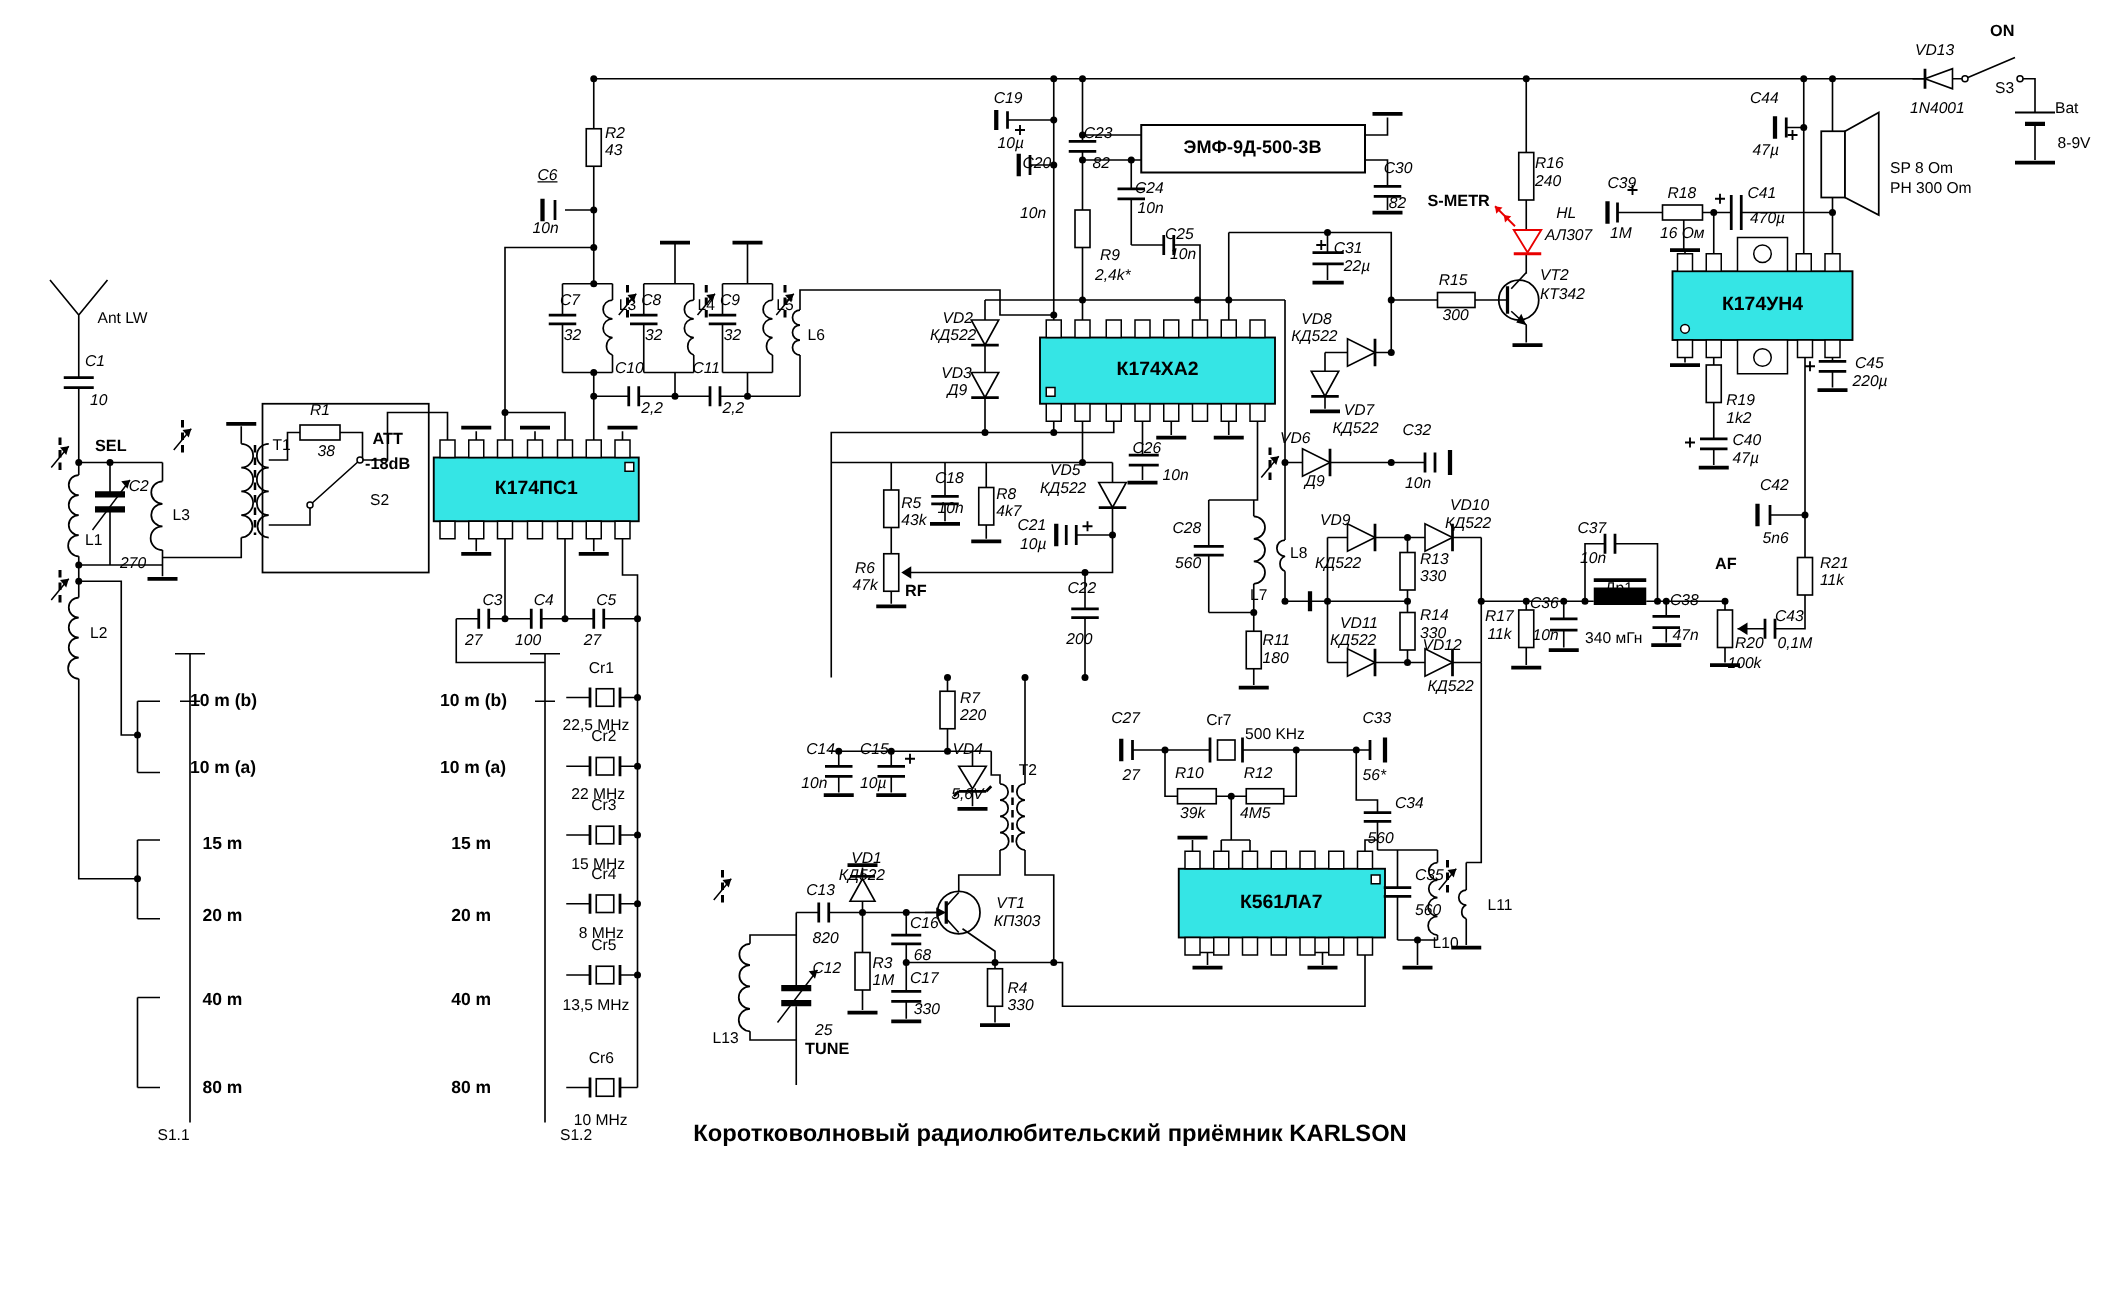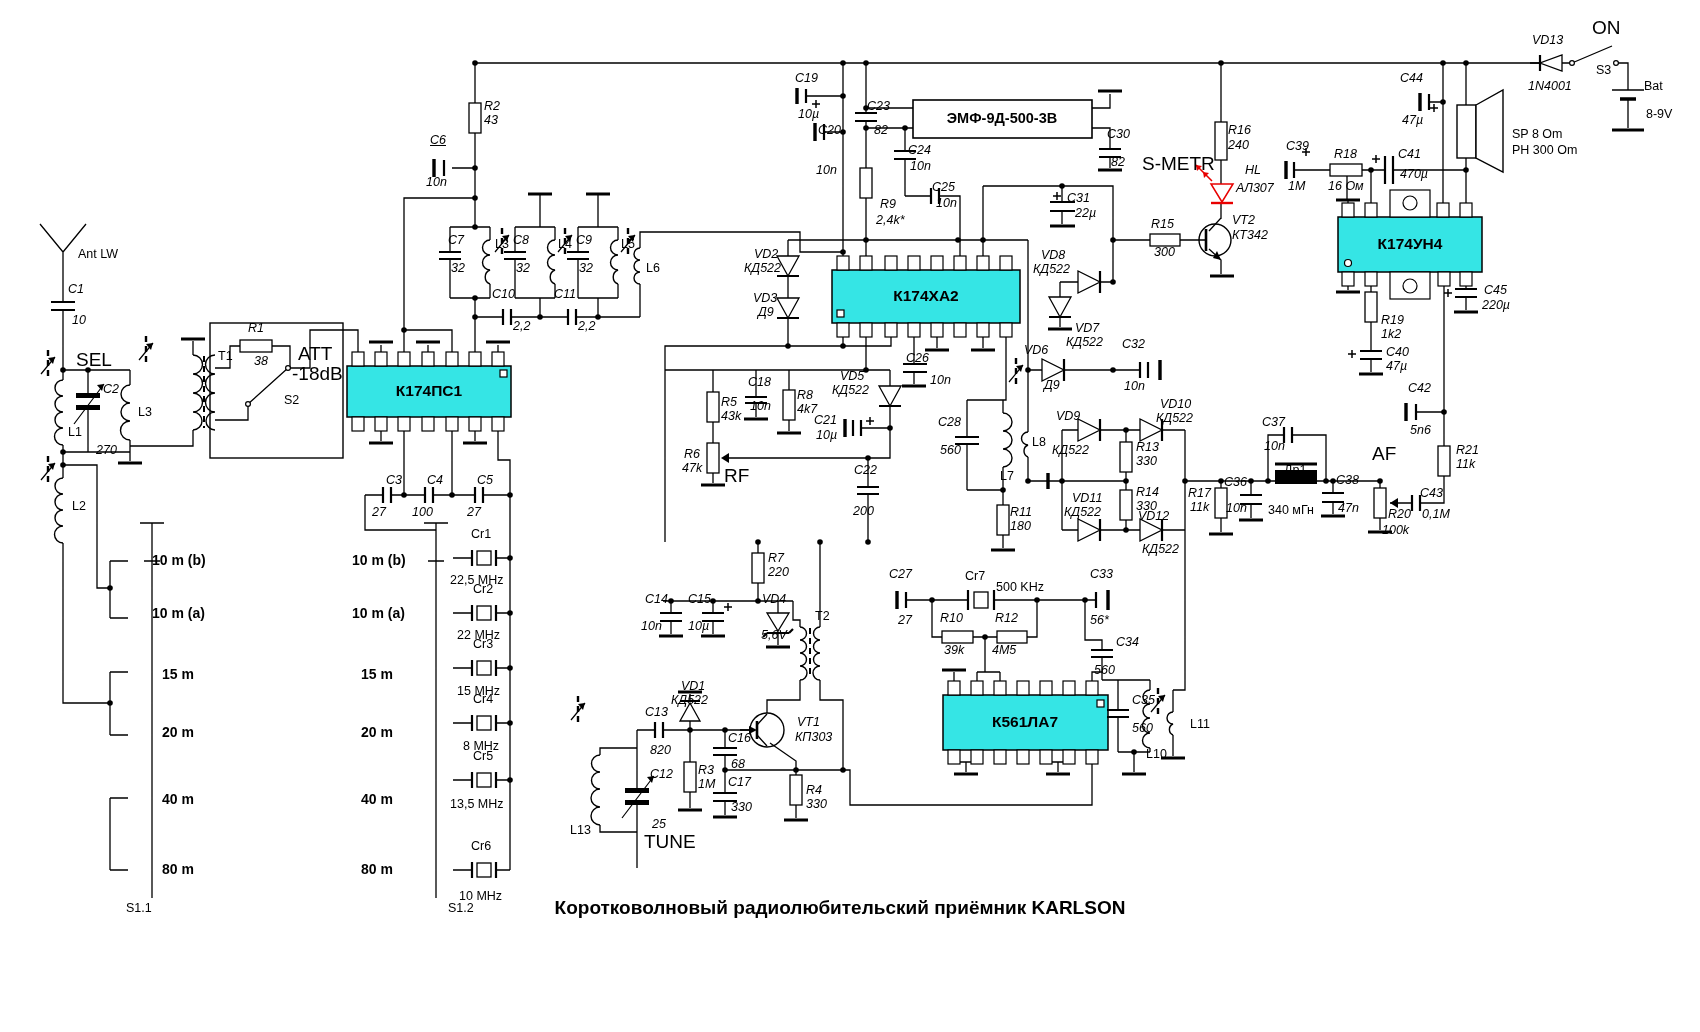--- a/index.html
+++ b/index.html
@@ -3,21 +3,21 @@
 <meta charset="utf-8">
 <style>
   html,body{margin:0;padding:0;background:#fff;}
   #stage{position:relative;width:1700px;height:1032px;background:#fff;overflow:hidden;
          font-family:"Liberation Sans",sans-serif;}
   #schem{position:absolute;left:0;top:0;}
   .lb{position:absolute;white-space:nowrap;color:#000;line-height:1;font-family:"Liberation Sans",sans-serif;}
   .s-i{font-style:italic;font-size:12.5px;}
   .s-n{font-size:12.5px;}
   .s-b{font-weight:bold;font-size:14px;}
-  .s-bb{font-weight:normal;font-size:19px;}
+  .s-bb{font-weight:bold;font-size:13px;}
   .s-chip{font-weight:bold;font-size:15.5px;transform:translateX(-50%);}
   .s-emf{font-weight:bold;font-size:14.5px;transform:translateX(-50%);}
   .s-title{font-weight:bold;font-size:19px;transform:translateX(-50%);}
 </style>
 </head>
 <body>
 
 <div id="stage">
 <svg id="schem" width="1700" height="1032" viewBox="0 0 1700 1032" xmlns="http://www.w3.org/2000/svg">
 
@@ -464,21 +464,21 @@
       <div class="lb s-i" style="left: 103px; top: 383px;">C2</div>
       <div class="lb s-i" style="left: 96px; top: 444px;">270</div>
       <div class="lb s-n" style="left: 68px; top: 426px;">L1</div>
       <div class="lb s-n" style="left: 138px; top: 406px;">L3</div>
       <div class="lb s-n" style="left: 72px; top: 500px;">L2</div>
       <div class="lb s-n" style="left: 218px; top: 350px;">T1</div>
       <div class="lb s-i" style="left: 248px; top: 322px;">R1</div>
       <div class="lb s-i" style="left: 254px; top: 355px;">38</div>
       <div class="lb s-bb" style="left: 298px; top: 344px;">ATT</div>
       <div class="lb s-bb" style="left: 292px; top: 364px;">-18dB</div>
-      <div class="lb s-n" style="left: 284px; top: 394px;">S2</div>
+      <div class="lb s-n" style="left: 296px; top: 394px;">S2</div>
       <div class="lb s-n" style="left: 126px; top: 902px;">S1.1</div>
       <div class="lb s-b" style="left: 152px; top: 553px;">10 m (b)</div>
       <div class="lb s-b" style="left: 152px; top: 606px;">10 m (a)</div>
       <div class="lb s-b" style="left: 162px; top: 667px;">15 m</div>
       <div class="lb s-b" style="left: 162px; top: 725px;">20 m</div>
       <div class="lb s-b" style="left: 162px; top: 792px;">40 m</div>
       <div class="lb s-b" style="left: 162px; top: 862px;">80 m</div>
       <div class="lb s-n" style="left: 412px; top: 902px; margin-left: 36px;">S1.2</div>
       <div class="lb s-b" style="left: 352px; top: 553px;">10 m (b)</div>
       <div class="lb s-b" style="left: 352px; top: 606px;">10 m (a)</div>

